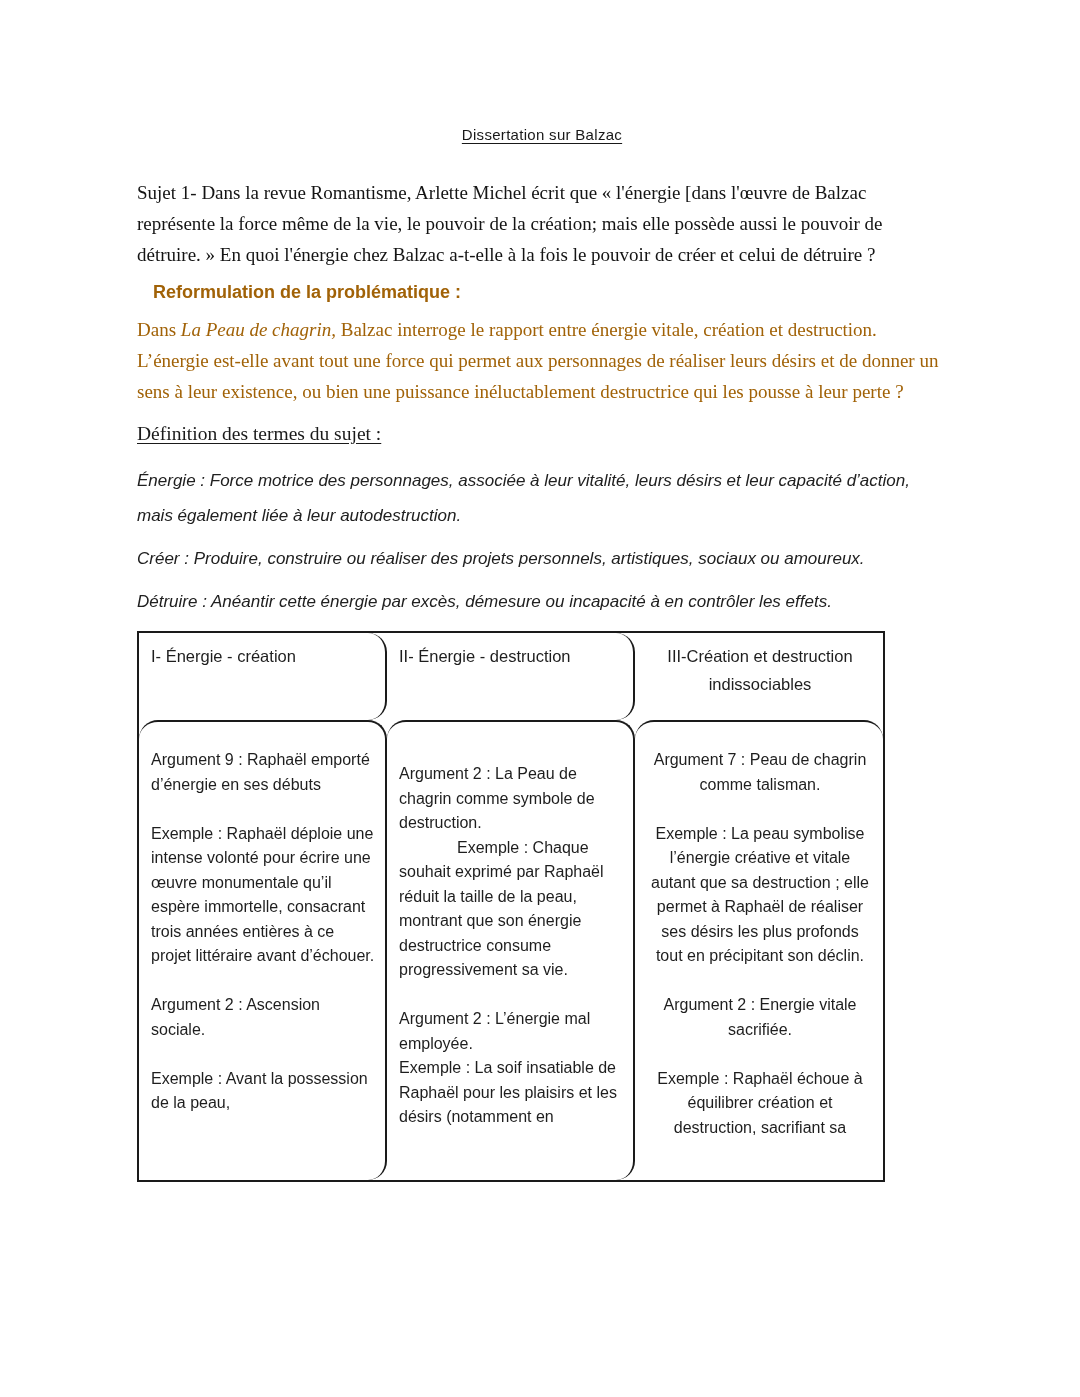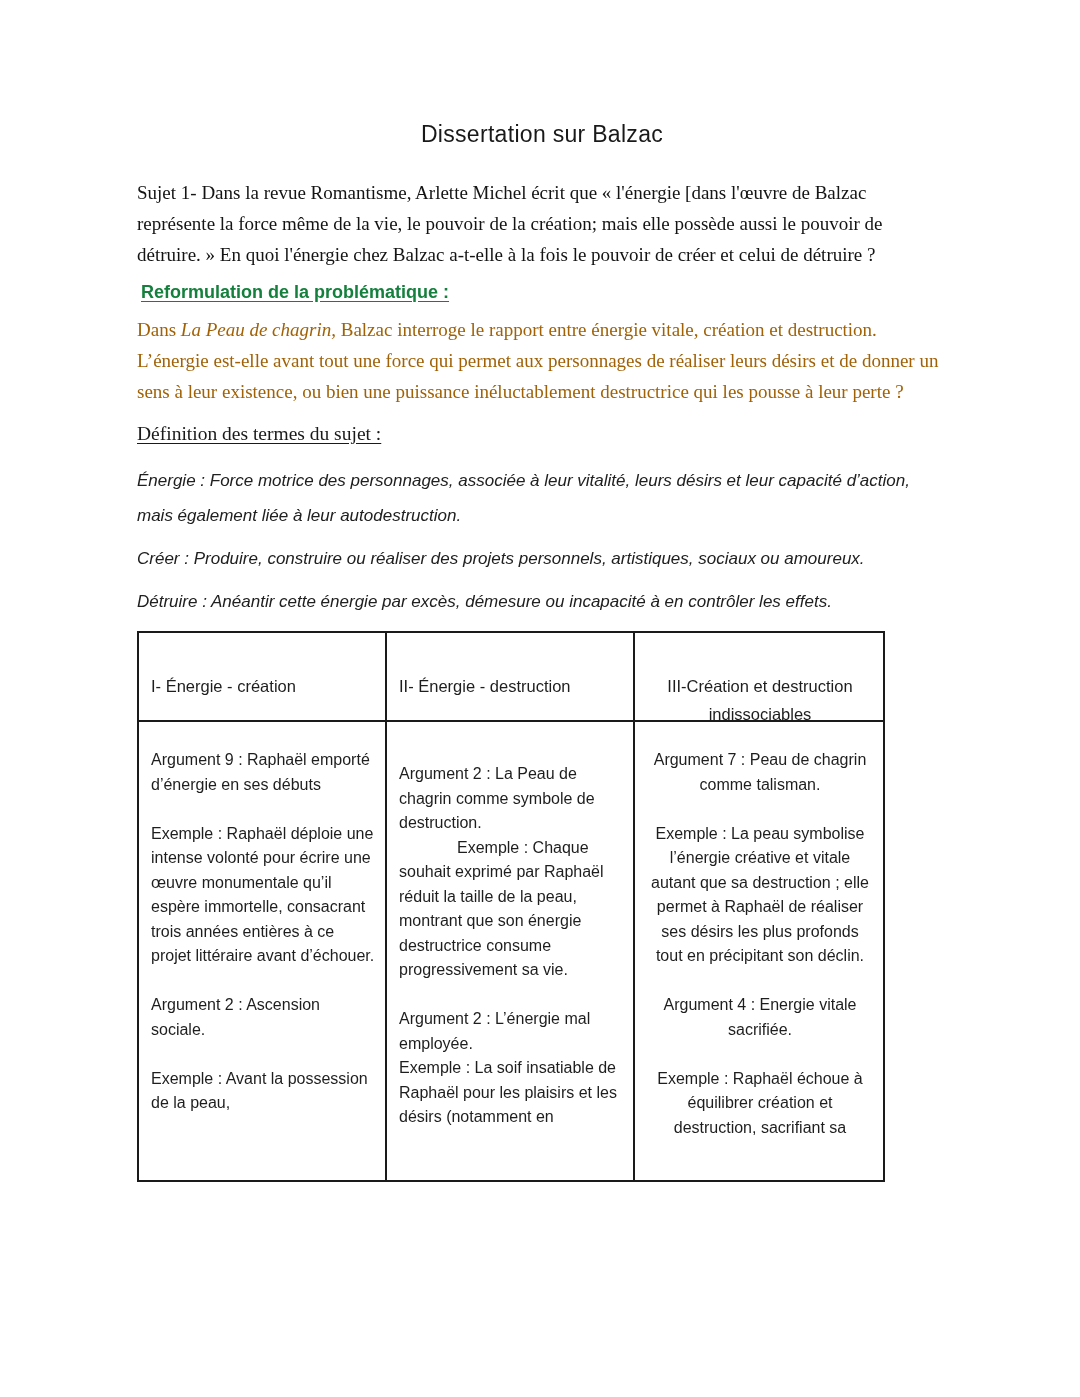--- a/index.html
+++ b/index.html
@@ -5,34 +5,34 @@
   html,body{margin:0;padding:0;background:#ffffff;}
   body{
     width:1080px;height:1397px;overflow:hidden;
     color:#1c1c1c;
     font-family:"Liberation Sans",sans-serif;
   }
   .page{box-sizing:border-box;width:1080px;height:1397px;padding:121px 133px 0 137px;}
 
   .doc-title{
     margin:0;text-align:center;font-weight:normal;
-    font-size:23px;line-height:27px;letter-spacing:.3px;
-    text-underline-offset:3px;
+    font-size:15px;line-height:27px;letter-spacing:.3px;
+    text-decoration:underline;text-underline-offset:3px;
     font-family:"Liberation Sans",sans-serif;color:#191919;
   }
 
   .serif{font-family:"Liberation Serif",serif;}
 
   .intro{
     margin:29px 0 0 0;font-size:19px;line-height:31px;color:#141414;
   }
 
   .h-reform{
-    margin:10px 0 0 4px;font-size:18px;line-height:24px;font-weight:bold;
-    text-decoration:underline;text-underline-offset:3px;color:#15803d;
+    margin:10px 0 0 16px;font-size:18px;line-height:24px;font-weight:bold;
+    text-underline-offset:3px;color:#a16207;
   }
 
   .red-para{
     margin:10px 0 0 0;font-size:19px;line-height:31px;
   }
 
   .h-def{
     margin:14px 0 0 0;font-size:19.5px;line-height:26px;font-weight:normal;
     text-decoration:underline;text-underline-offset:3px;color:#1a1a1a;
   }
@@ -40,21 +40,21 @@
   .definitions{margin-top:16px;font-style:italic;}
   .definitions p{margin:0 0 8px 0;font-size:17px;line-height:35px;color:#202020;}
 
   .doc-table{
     margin-top:12px;width:748px;box-sizing:border-box;
     border:2px solid #1a1a1a;
     display:grid;grid-template-columns:1fr 1fr 1fr;
   }
   .cell{
     box-sizing:border-box;border-right:2px solid #1a1a1a;
-    padding:40px 10px 0 12px;overflow:hidden;
+    padding:10px 10px 0 12px;overflow:hidden;border-radius:19px;
   }
   .cell:nth-child(3n){border-right:none;text-align:center;}
   .head-cell{height:87px;font-size:16.5px;line-height:27.5px;color:#1e1e1e;}
   .body-cell{height:460px;border-top:2px solid #1a1a1a;padding-top:26px;
     font-size:16px;line-height:24.5px;color:#1e1e1e;}
   .body-cell.offset{padding-top:40px;}
   .cell-p{margin:0;min-height:24.5px;}
   .cell-p.indent{text-indent:58px;}
 </style>
 </head>
@@ -99,19 +99,19 @@
         <p class="cell-p indent">Exemple : Chaque souhait exprimé par Raphaël réduit la taille de la peau, montrant que son énergie destructrice consume progressivement sa vie.</p>
         <p class="cell-p"></p>
         <p class="cell-p">Argument 2 : L’énergie mal employée.</p>
         <p class="cell-p">Exemple : La soif insatiable de Raphaël pour les plaisirs et les désirs (notamment en</p>
       </div>
     <div class="cell body-cell">
         <p class="cell-p">Argument 7 : Peau de chagrin comme talisman.</p>
         <p class="cell-p"></p>
         <p class="cell-p">Exemple : La peau symbolise l’énergie créative et vitale autant que sa destruction ; elle permet à Raphaël de réaliser ses désirs les plus profonds tout en précipitant son déclin.</p>
         <p class="cell-p"></p>
-        <p class="cell-p">Argument 4 : Energie vitale sacrifiée.</p>
+        <p class="cell-p">Argument 2 : Energie vitale sacrifiée.</p>
         <p class="cell-p"></p>
         <p class="cell-p">Exemple : Raphaël échoue à équilibrer création et destruction, sacrifiant sa</p>
       </div>
   </div>
 
 </div>
 
 </body></html>

